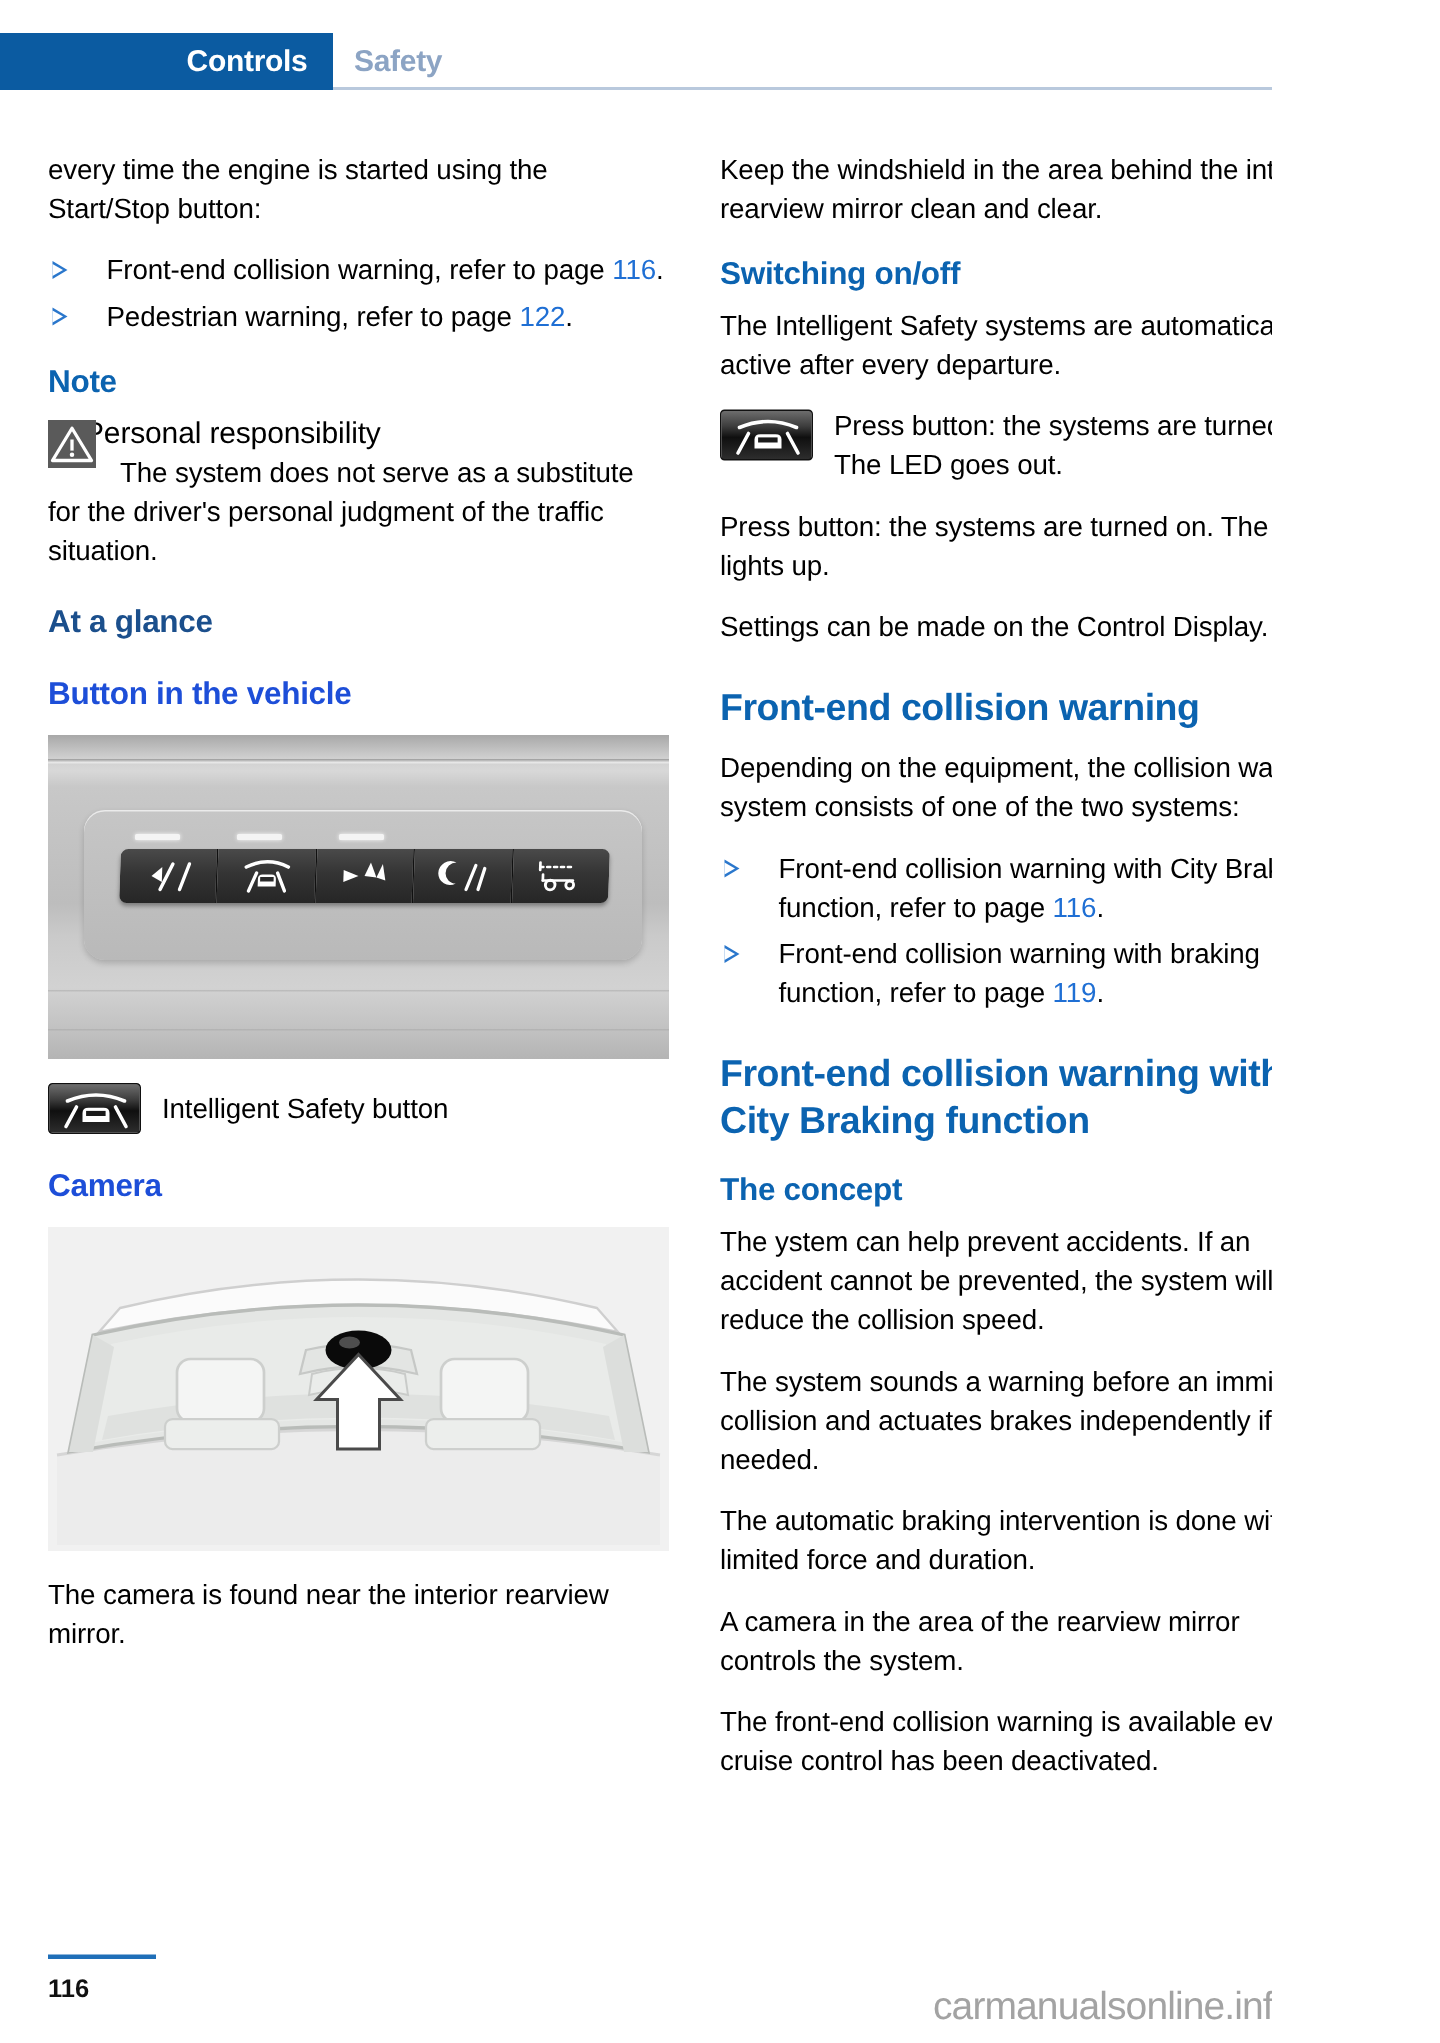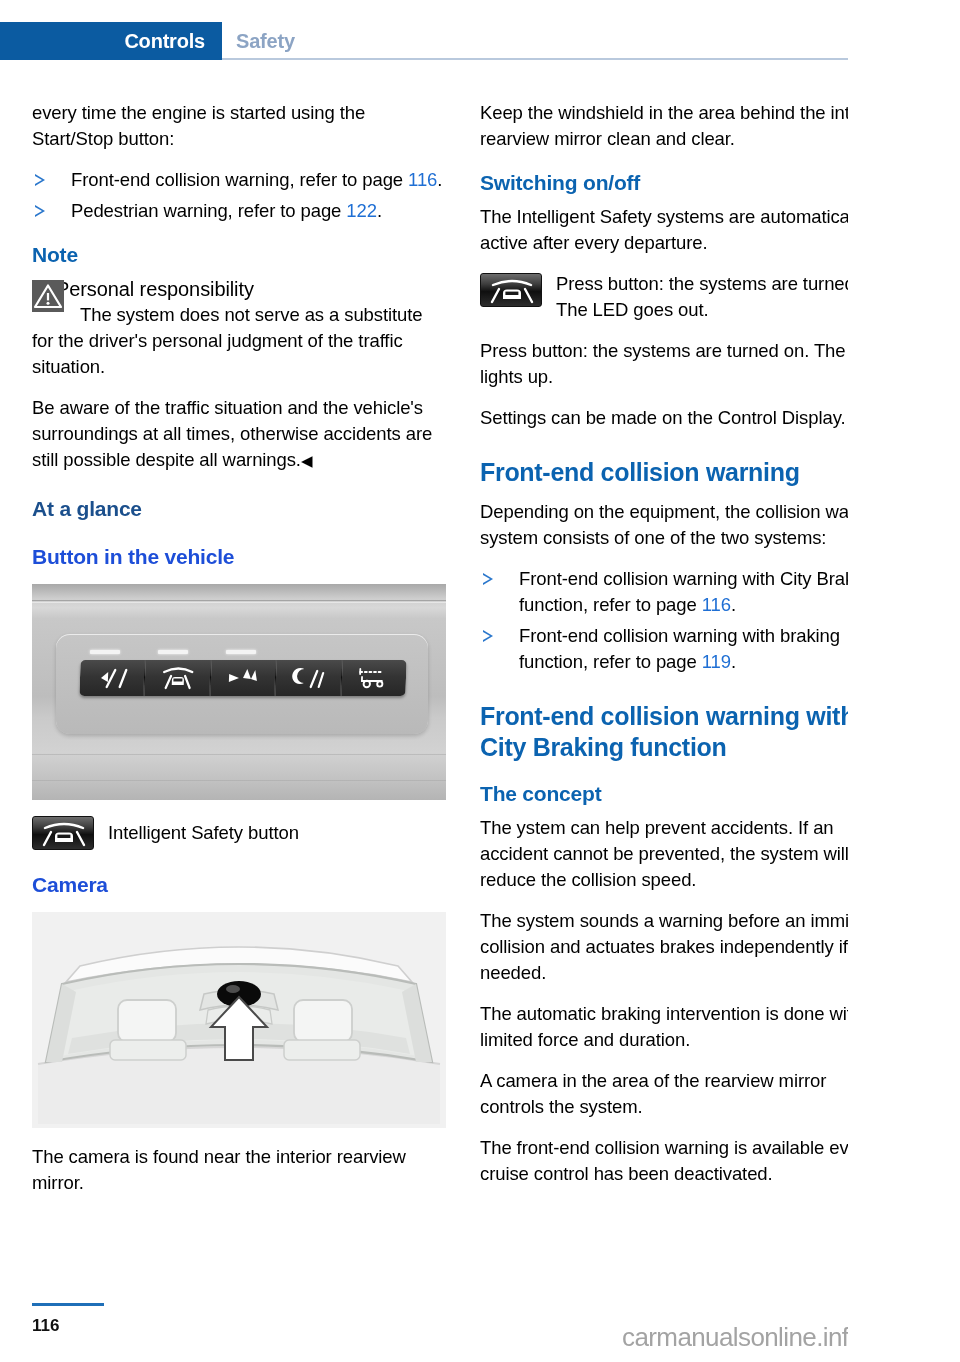--- a/index.html
+++ b/index.html
@@ -342,21 +342,20 @@
           <rect x="0" y="0" width="32" height="32" fill="#5a5a5a"></rect>
           <path d="M16 5.5 L29 27 L3 27 Z" fill="none" stroke="#ffffff" stroke-width="2.2" stroke-linejoin="round"></path>
           <rect x="14.9" y="13" width="2.2" height="7.4" fill="#ffffff"></rect>
           <circle cx="16" cy="23.2" r="1.5" fill="#ffffff"></circle>
         </svg>
       </span>
       <p class="note-first">Personal responsibility</p>
       <p class="note-second">The system does not serve as a substitute for the driver's personal judgment of the traffic situation.</p>
     </div>
 
-    <p class="body"><span>Be aware of the traffic situation and the vehicle's surroundings at all times, otherwise accidents are still possible despite all warnings.</span><span class="endmark">◀</span></p>
 
     <h2 class="h-blue-dark">At a glance</h2>
 
     <h3 class="h-blue-light">Button in the vehicle</h3>
 
     <div class="fig-panel">
       <div class="seam" style="top:16px;"></div>
       <div class="seam" style="top:18px;background:rgba(255,255,255,.45);"></div>
       <div class="seam" style="top:170px;background:rgba(150,150,150,.35);"></div>
       <div class="seam" style="top:196px;background:rgba(150,150,150,.30);"></div>

